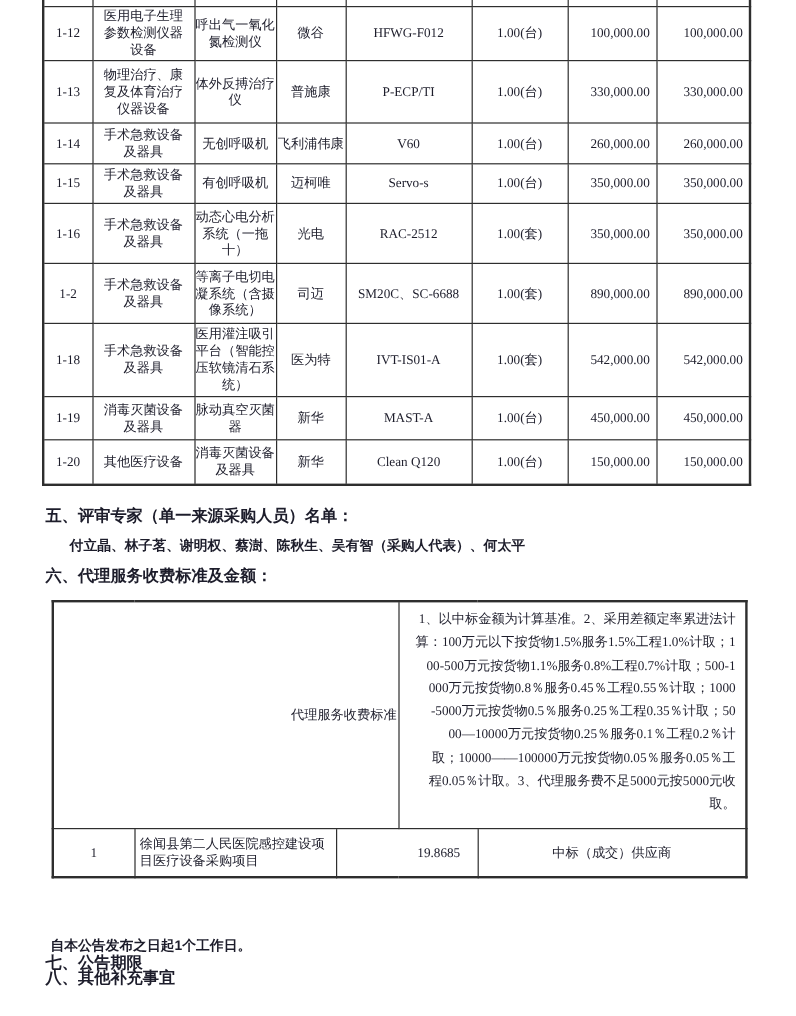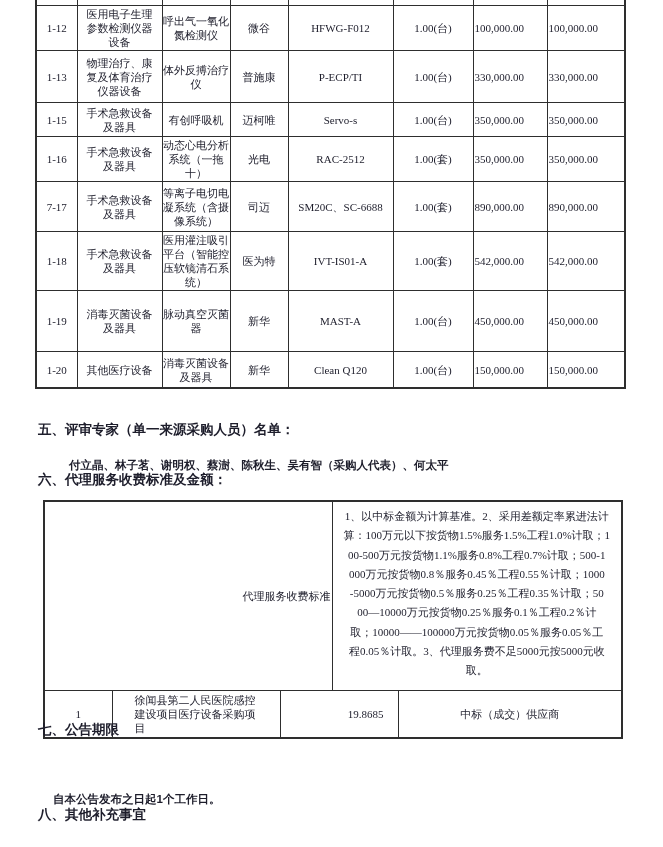--- a/index.html
+++ b/index.html
@@ -19,35 +19,35 @@
   .eq tr:nth-child(4) td{height:31px;}
   .eq tr:nth-child(5) td{height:30px;}
   .eq tr:nth-child(6) td{height:47px;}
   .eq tr:nth-child(7) td{height:47px;}
   .eq tr:nth-child(8) td{height:58px;}
   .eq tr:nth-child(9) td{height:33px;}
   .eq tr:nth-child(10) td{height:34px;}
   .eq tr:nth-child(11) td{height:31px;}
   .eq td.c-cat{padding:1px 6px;word-break:break-all;margin-left:41px;}
   .eq td.c-name{padding:1px 0;word-break:break-all;}
-  .eq td.c-price,.eq td.c-total{text-align:left;padding-right:5px;white-space:nowrap;}
+  .eq td.c-price,.eq td.c-total{text-align:right;padding-right:5px;white-space:nowrap;}
   .eq td.c-qty,.eq td.c-model,.eq td.c-brand{white-space:nowrap;}
   
   .hd{position:absolute;margin:0;font-family:"Liberation Sans","DejaVu Sans",sans-serif;
       font-weight:bold;font-size:13.5px;color:#1d1d2b;white-space:nowrap;}
-  .sub{position:absolute;margin:11px;font-family:"Liberation Sans","DejaVu Sans",sans-serif;
+  .sub{position:absolute;margin:0;font-family:"Liberation Sans","DejaVu Sans",sans-serif;
       font-weight:bold;font-size:11.5px;color:#1d1d2b;white-space:nowrap;}
   
   .fee{position:absolute;left:43px;top:500px;width:580px;border:2px solid #2e2e2e;}
   .fee .r-standard td{height:178px;text-align:right;}
   .fee .r-head td{height:29px;white-space:nowrap;}
   .fee .r-data td{height:35px;}
-  .fee td.t-lines{vertical-align:top;text-align:center;padding:5px 8px;line-height:19.3px;font-family:Liberation Serif, serif;}
+  .fee td.t-lines{vertical-align:top;text-align:right;padding:5px 8px;line-height:19.3px;font-family:Liberation Serif, serif;}
   .fee td.t-lines div{white-space:nowrap;}
-  .fee td.pkg-name{text-align:left;padding:2px 22px;word-break:break-all;line-height:14px;}
+  .fee td.pkg-name{text-align:left;padding:2px 4px;word-break:break-all;line-height:14px;}
   .fee td.fee-amt{text-align:right;padding-right:14px;white-space:nowrap;}
 </style>
 </head>
 <body>
 
 <div id="page">
 
   <table class="eq">
     <colgroup>
       <col style="width:41px">
@@ -85,41 +85,51 @@
           <td class="c-id">1-13</td>
           <td class="c-cat">物理治疗、康复及体育治疗仪器设备</td>
           <td class="c-name">体外反搏治疗仪</td>
           <td class="c-brand">普施康</td>
           <td class="c-model">P-ECP/TI</td>
           <td class="c-qty">1.00(台)</td>
           <td class="c-price">330,000.00</td>
           <td class="c-total">330,000.00</td>
         </tr>
         <tr>
+          <td class="c-id">1-14</td>
+          <td class="c-cat">手术急救设备及器具</td>
+          <td class="c-name">无创呼吸机</td>
+          <td class="c-brand">飞利浦伟康</td>
+          <td class="c-model">V60</td>
+          <td class="c-qty">1.00(台)</td>
+          <td class="c-price">260,000.00</td>
+          <td class="c-total">260,000.00</td>
+        </tr>
+        <tr>
           <td class="c-id">1-15</td>
           <td class="c-cat">手术急救设备及器具</td>
           <td class="c-name">有创呼吸机</td>
           <td class="c-brand">迈柯唯</td>
           <td class="c-model">Servo-s</td>
           <td class="c-qty">1.00(台)</td>
           <td class="c-price">350,000.00</td>
           <td class="c-total">350,000.00</td>
         </tr>
         <tr>
           <td class="c-id">1-16</td>
           <td class="c-cat">手术急救设备及器具</td>
           <td class="c-name">动态心电分析系统（一拖十）</td>
           <td class="c-brand">光电</td>
           <td class="c-model">RAC-2512</td>
           <td class="c-qty">1.00(套)</td>
           <td class="c-price">350,000.00</td>
           <td class="c-total">350,000.00</td>
         </tr>
         <tr>
-          <td class="c-id">7-17</td>
+          <td class="c-id">1-2</td>
           <td class="c-cat">手术急救设备及器具</td>
           <td class="c-name">等离子电切电凝系统（含摄像系统）</td>
           <td class="c-brand">司迈</td>
           <td class="c-model">SM20C、SC-6688</td>
           <td class="c-qty">1.00(套)</td>
           <td class="c-price">890,000.00</td>
           <td class="c-total">890,000.00</td>
         </tr>
         <tr>
           <td class="c-id">1-18</td>
@@ -184,18 +194,18 @@
       </tr>
       <tr class="r-data">
         <td>1</td>
         <td class="pkg-name">徐闻县第二人民医院感控建设项目医疗设备采购项目</td>
         <td colspan="2" class="fee-amt">19.8685</td>
         <td>中标（成交）供应商</td>
       </tr>
     </tbody>
   </table>
 
-  <p class="hd" style="left:38px;top:721px;text-align:center;">七、公告期限</p>
+  <p class="hd" style="left:38px;top:794px;text-align:center;">七、公告期限</p>
   <p class="sub" style="left:42px;top:781px;">自本公告发布之日起1个工作日。</p>
 
   <p class="hd" style="left:38px;top:806px;">八、其他补充事宜</p>
 
 </div>
 
 </body></html>

